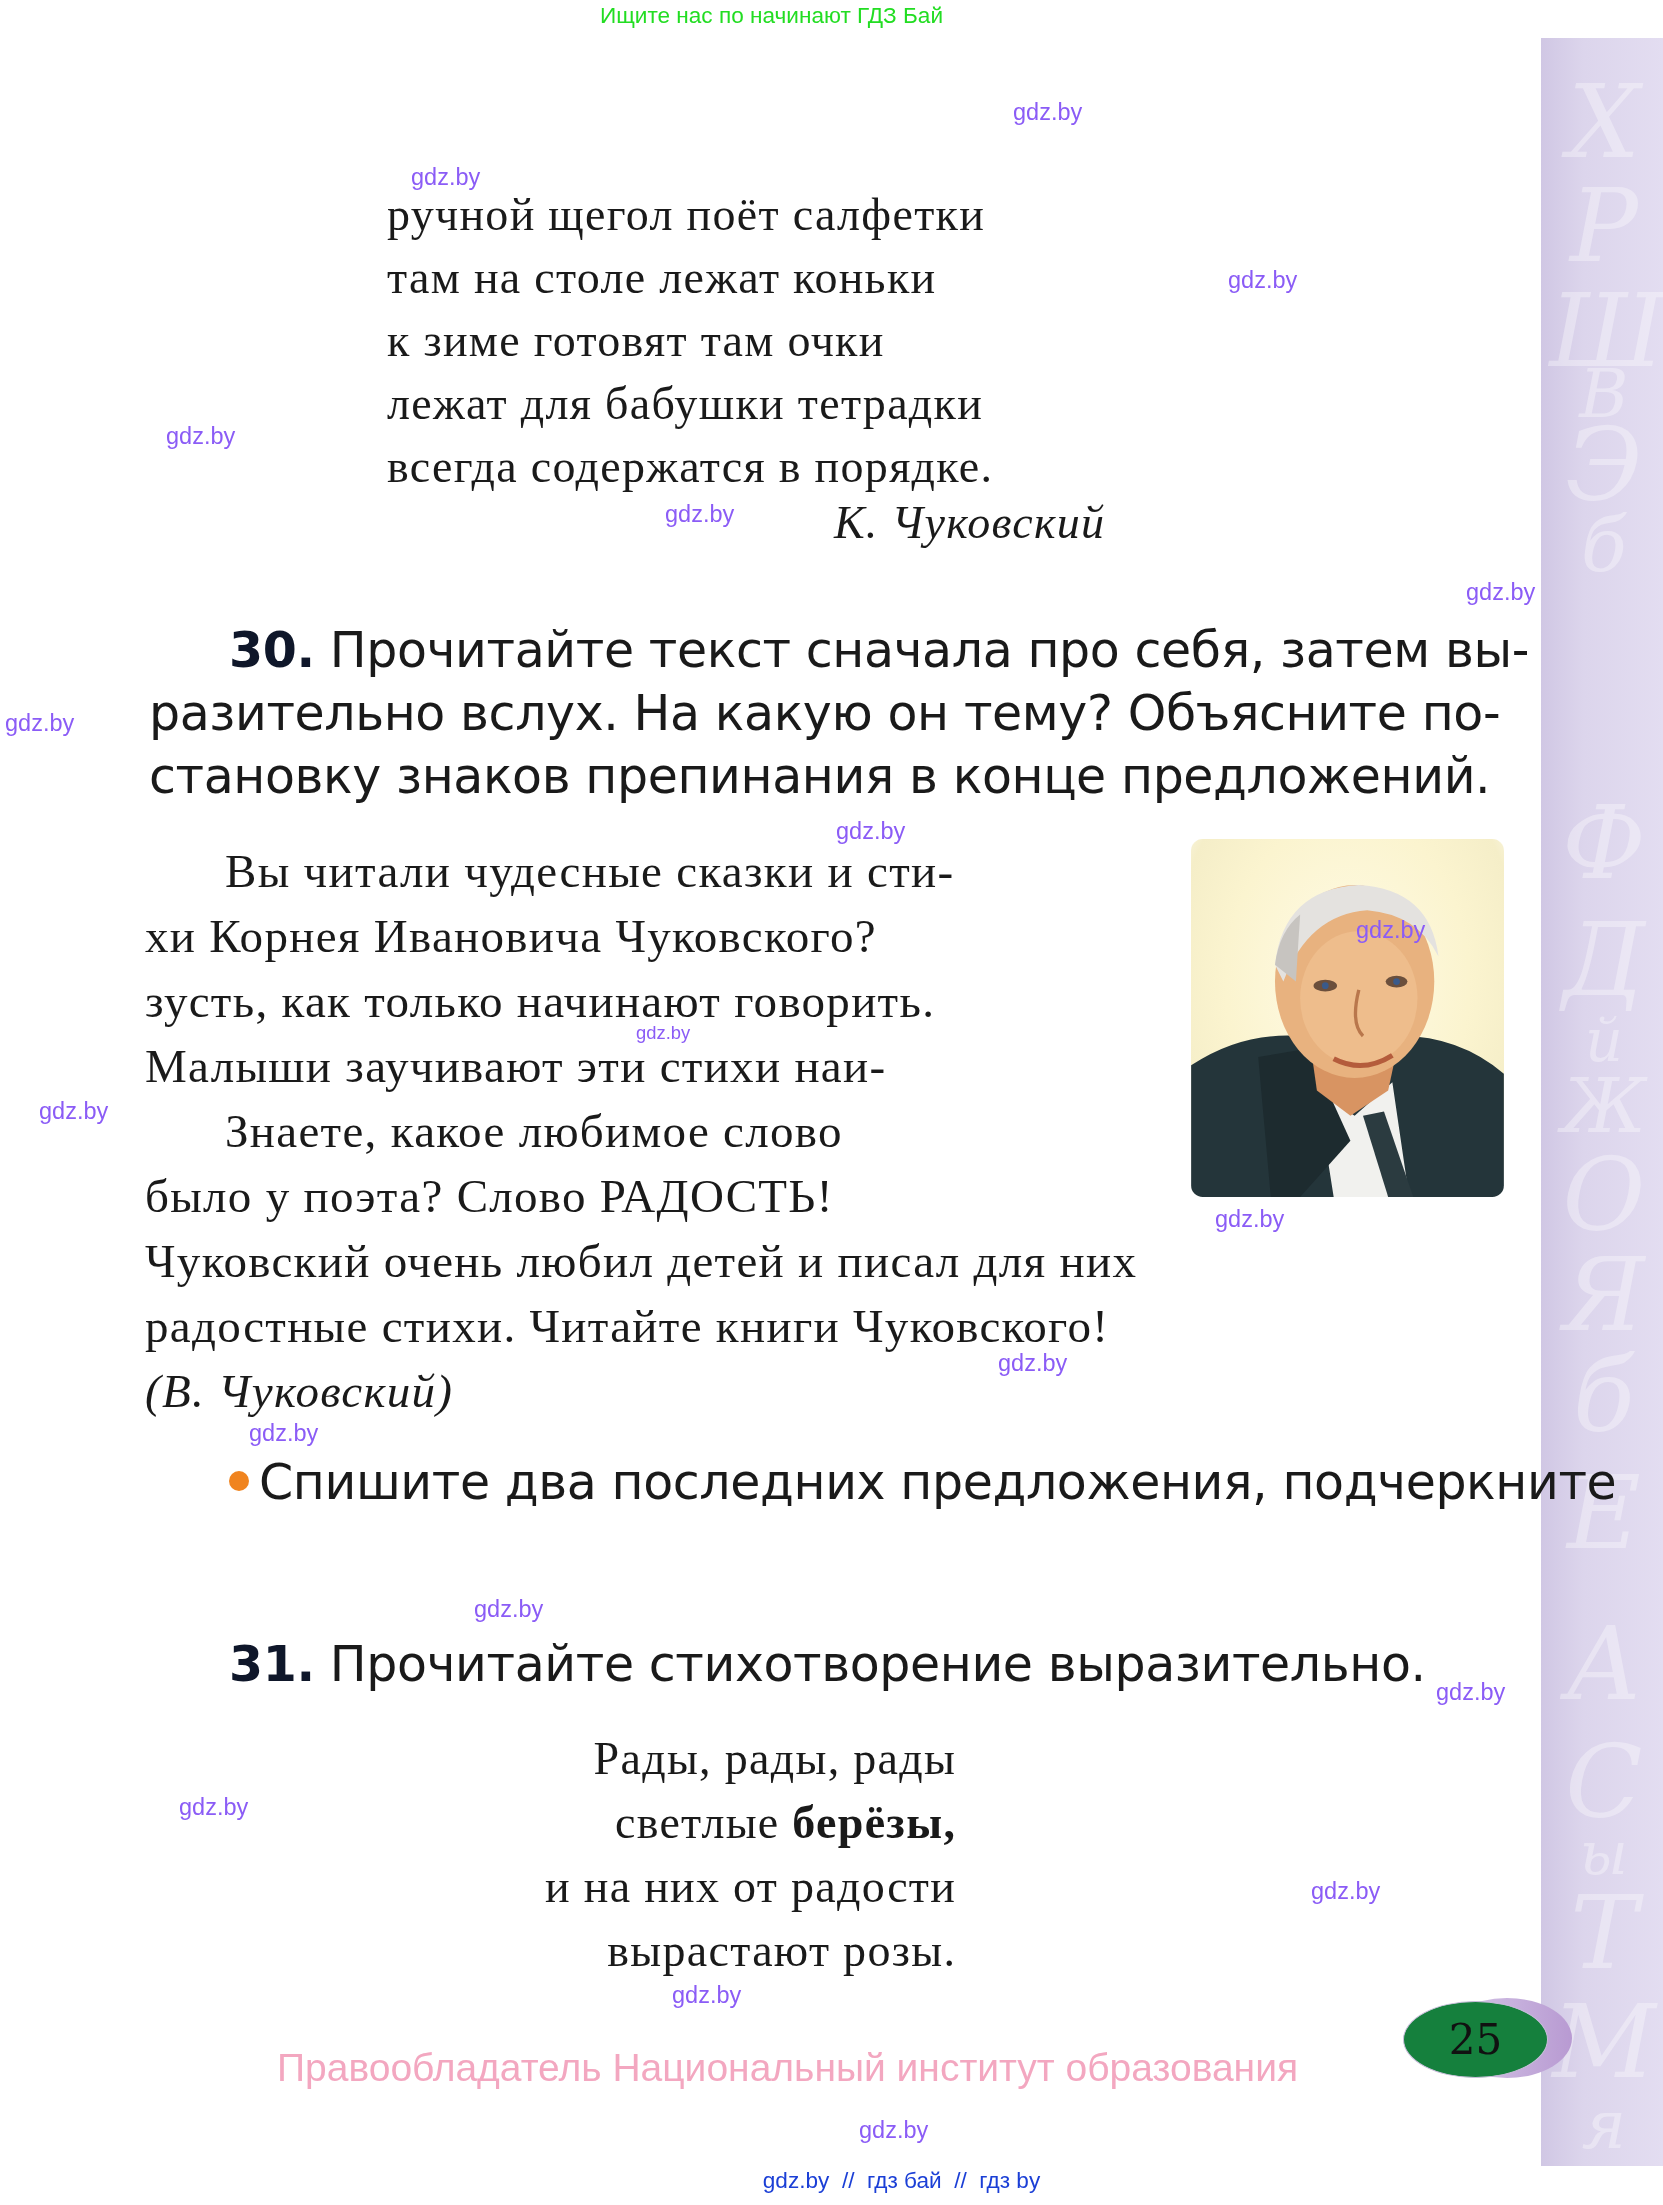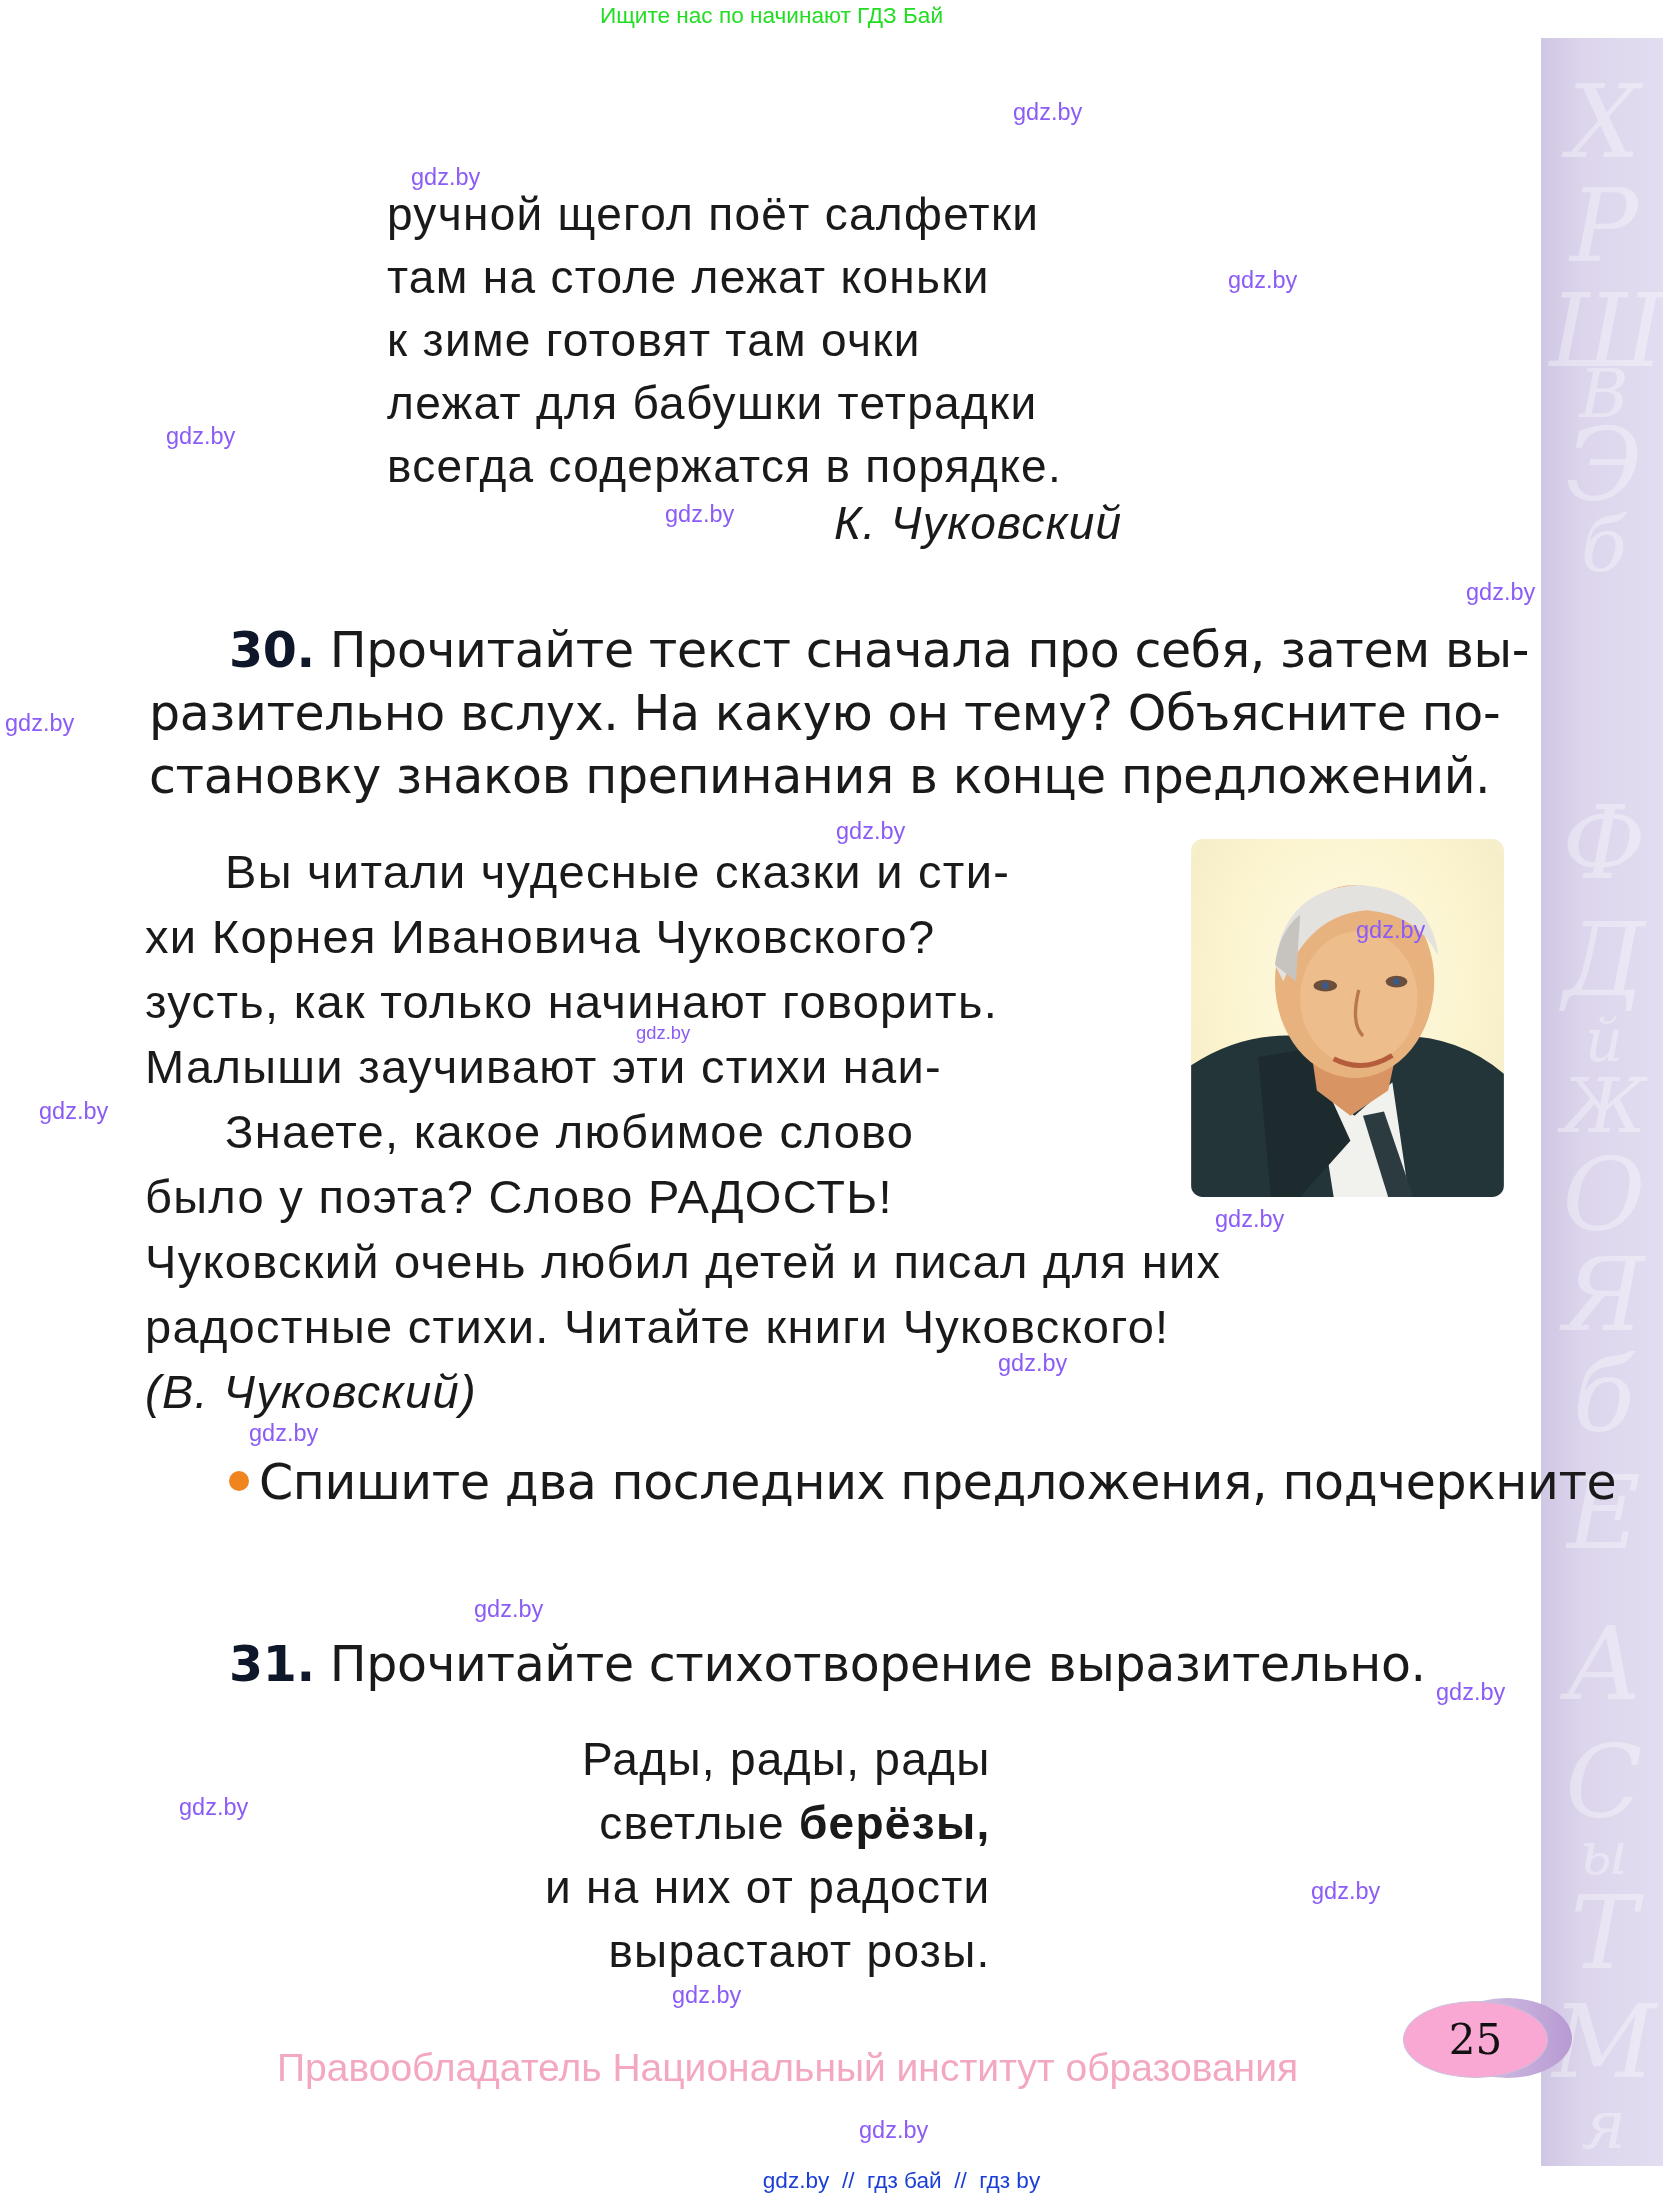--- a/index.html
+++ b/index.html
@@ -1,18 +1,18 @@
 <!DOCTYPE html>
 <html style="font-size:13.4px"><head>
 <meta charset="utf-8">
 <style>
   html, body { margin:0; padding:0; }
   body { width:1664px; height:2205px; background:#ffffff; position:relative; overflow:hidden; }
   .abs { position:absolute; }
-  .serif { font-family:Liberation Sans, sans-serif; color:#1a1a1a; }
+  .serif { font-family:Liberation Serif, serif; color:#1a1a1a; }
   .sans { font-family:"DejaVu Sans", "Liberation Sans", sans-serif; color:#1a1a1a; }
   .wm { position:absolute; font-family:"Liberation Sans", "DejaVu Sans", sans-serif; font-size:23.5px; color:#8b5cf6; white-space:nowrap; }
 
   .top-banner { left:0; width:1543px; top:3.4px; text-align:center; font-family:"Liberation Sans", sans-serif; font-size:22.6px; color:#22dd22; }
 
   
   .side-strip { left:1541px; top:38px; width:122px; height:2128px;
     background:linear-gradient(90deg,#d0c7e4 0%,#dcd5ec 35%,#e3ddf1 100%); overflow:hidden; }
   .side-strip .glyph { position:absolute; left:8.4px; width:109px; text-align:center;
     font-family:"DejaVu Serif", serif; font-size:101px; font-style:italic; color:rgba(255,255,255,0.35); line-height:1; }
@@ -45,21 +45,21 @@
 
   
   .poem2 { left:545px; top:1727px; font-size:46px; line-height:64px; letter-spacing:1.3px;text-align:right; }
   .poem2 .line { white-space:nowrap; }
   .poem2 b { font-weight:bold; }
 
   
   .copyright { left:277px; top:2046px; font-family:"Liberation Sans", sans-serif; font-size:39px; color:#f3a7c0; white-space:nowrap; }
   .page-oval-back { left:1442px; top:1998px; width:130px; height:80px; border-radius:50%;
     background:linear-gradient(90deg,#d8cbe9 0%,#b89ad2 100%); }
-  .page-oval { left:1403px; top:2001px; width:143px; height:75px; border-radius:50%; background:#f9a8d4; border:1.7px solid #c9bedb;
+  .page-oval { left:1403px; top:2001px; width:143px; height:75px; border-radius:50%; background:#15803d; border:1.7px solid #c9bedb;
     display:flex; align-items:center; justify-content:center; }
   .page-num { font-family:"DejaVu Serif", serif; font-size:42px; color:#111; }
   .bottom-links { left:0; width:1803px; top:2168px; text-align:center; font-family:"Liberation Sans", sans-serif; font-size:22.6px; color:#1b3fd6; white-space:pre; }
 </style>
 </head>
 <body>
 
 <div class="abs top-banner">Ищите нас по начинают ГДЗ Бай</div>
 
 <div class="abs side-strip">

